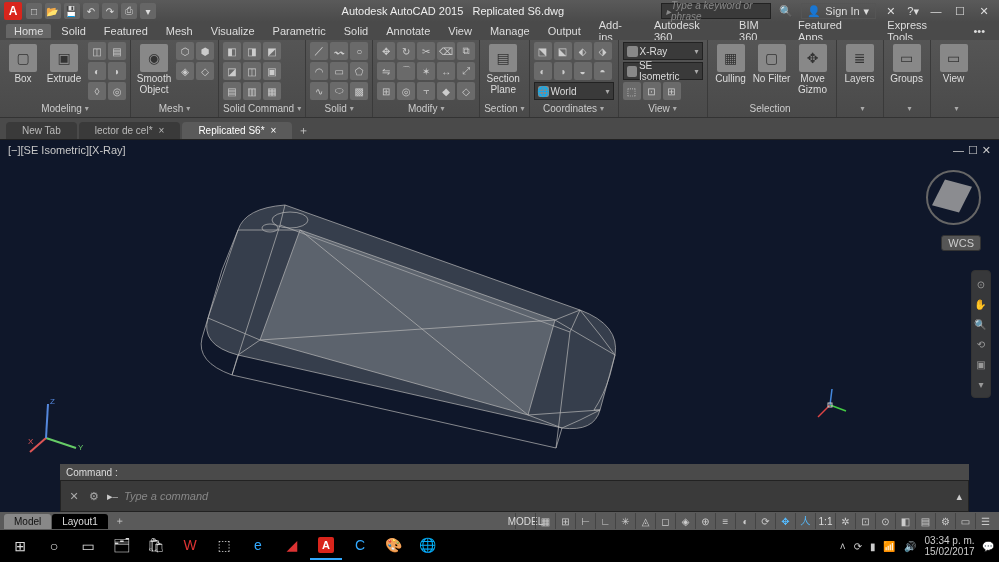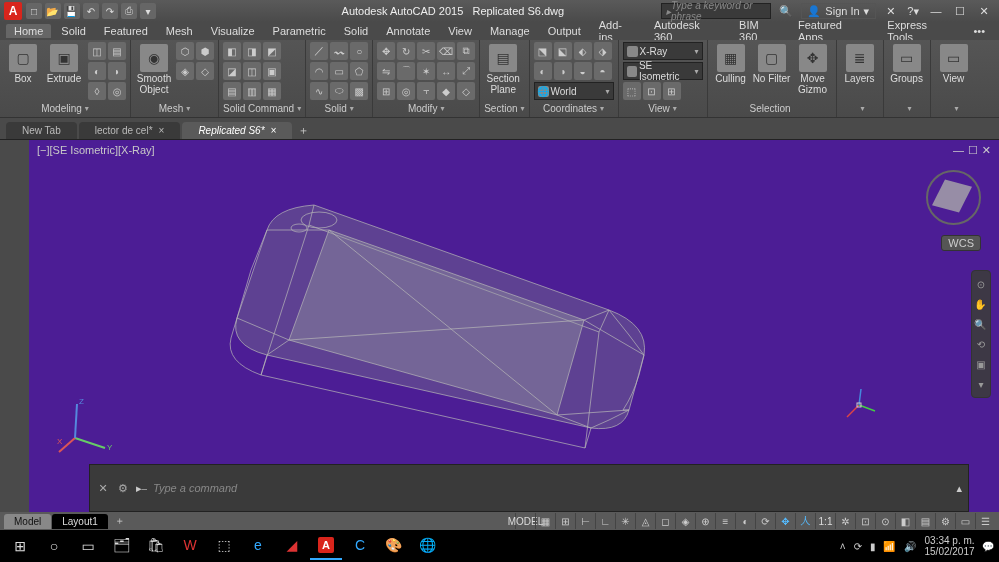--- a/index.html
+++ b/index.html
@@ -26,23 +26,23 @@
 .bigbtn .lbl { font-size:10px; color:#ddd; text-align:center; line-height:11px;}
 .smallgrid { display:grid; grid-template-columns:repeat(3,18px); grid-auto-rows:18px; gap:2px;}
 .smallgrid.c2 { grid-template-columns:repeat(2,18px);}
 .smallgrid.c5 { grid-template-columns:repeat(5,18px);}
 .sb { width:18px; height:18px; background:#6a6a6a; border-radius:2px; display:flex; align-items:center; justify-content:center; font-size:10px; color:#ccc;}
 .dropdown-row { display:flex; align-items:center; gap:2px; width:80px; height:18px; background:#3a3a3a; border:1px solid #222; padding:1px 3px; font-size:10px; color:#ddd;}
 .dropdown-row .arr { margin-left:auto; font-size:8px; color:#aaa;}
 .dropdown-row .swatch { width:11px; height:11px; background:#888; border-radius:2px;}
 .doctabs { height:22px; background:#4a4a4a; display:flex; align-items:flex-end; padding-left:6px; border-bottom:1px solid #222;}
 .doctab { padding:3px 16px; background:#3a3a3a; color:#bbb; border-radius:4px 4px 0 0; font-size:10px; margin-right:2px; display:flex; align-items:center; gap:6px;}
-.doctab.active { background:#5a5a5a; color:#fff;font-style:italic;}
+.doctab.active { background:#5a5a5a; color:#fff;}
 .addtab { width:18px; height:18px; display:flex; align-items:center; justify-content:center; color:#ccc;}
-.canvas { flex:1; background:#4c1d95; position:relative; overflow:hidden;margin-left:29px;}
+.canvas { flex:1; background:#0f172a; position:relative; overflow:hidden;}
 .vp-label { position:absolute; top:4px; left:8px; color:#c8c8c8; font-size:11px;}
 .vp-ctrl { position:absolute; top:4px; right:8px; display:flex; gap:4px; color:#ccc; font-size:11px;}
 .viewcube { position:absolute; top:30px; right:18px; width:55px; height:55px; }
 .viewcube .ring{position:absolute;inset:0;border:2px solid #666;border-radius:50%;}
 .viewcube .cube{position:absolute;top:12px;left:12px;width:28px;height:28px;background:#aaa;transform:rotate(15deg) skewX(-12deg);opacity:.8;}
 .wcs-badge{position:absolute; top:95px; right:18px; background:#555; border:1px solid #333; padding:1px 6px; font-size:11px; color:#ccc; border-radius:3px;}
 .navbar { position:absolute; top:130px; right:8px; width:20px; background:rgba(60,60,60,.9); border:1px solid #333; border-radius:4px; display:flex; flex-direction:column; align-items:center; gap:6px; padding:6px 0;}
 .navbar div{width:14px;height:14px;color:#999;font-size:10px;display:flex;align-items:center;justify-content:center;}
 .ucs{position:absolute;bottom:56px;left:28px;width:60px;height:60px;}
 .ucs line{stroke-width:2;}
@@ -388,20 +388,21 @@
   </svg>
   <svg class="ucs" viewBox="0 0 60 60">
     <line x1="18" y1="42" x2="48" y2="52" stroke="#6c6"></line>
       <text x="50" y="54" fill="#6c6" font-size="8">Y</text>
     <line x1="18" y1="42" x2="2" y2="56" stroke="#d55"></line>
       <text x="0" y="48" fill="#d55" font-size="8">X</text>
     <line x1="18" y1="42" x2="20" y2="8" stroke="#58d"></line>
       <text x="22" y="8" fill="#58d" font-size="8">Z</text>
   </svg>
   <div class="cmdarea">
+    <div class="cmdhist">Command :</div>
     <div class="cmdline">
       <span class="gear">✕</span>
       <span class="gear">⚙</span>
       <span class="caret">▸⎯</span>
       <span class="prompt">Type a command</span>
       <span style="margin-left:auto">▴</span>
     </div>
   </div>
 </div>
 

